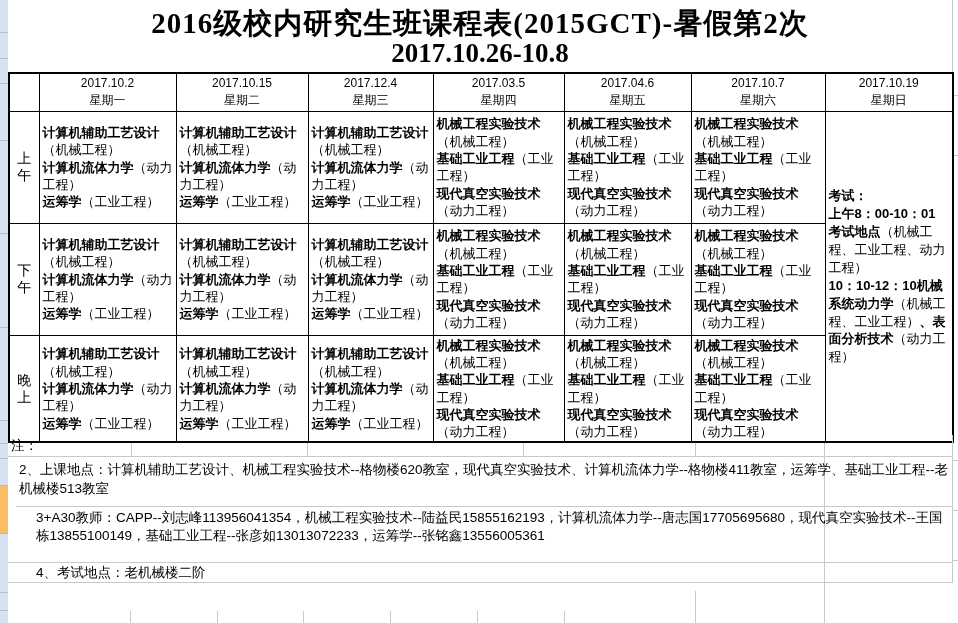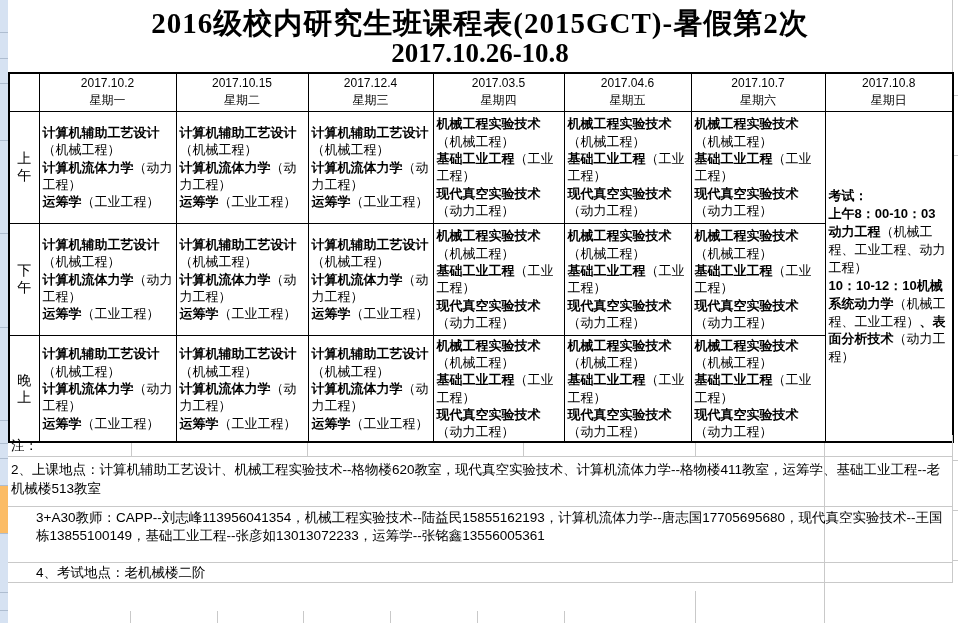--- a/index.html
+++ b/index.html
@@ -115,21 +115,21 @@
         </td>
         <td class="hd">
           <div>2017.04.6</div>
           <div>星期五</div>
         </td>
         <td class="hd">
           <div>2017.10.7</div>
           <div>星期六</div>
         </td>
         <td class="hd">
-          <div>2017.10.8</div>
+          <div>2017.10.19</div>
           <div>星期日</div>
         </td>
       </tr>
       <tr style="height: 112px;">
         <td class="period">上<br>午</td>
         <td class="course">
           <div><span class="b">计算机辅助工艺设计</span><span>（机械工程）</span></div>
           <div><span class="b">计算机流体力学</span><span>（动力工程）</span></div>
           <div><span class="b">运筹学</span><span>（工业工程）</span></div>
         </td>
@@ -153,22 +153,22 @@
           <div><span class="b">基础工业工程</span><span>（工业工程）</span></div>
           <div><span class="b">现代真空实验技术</span><span>（动力工程）</span></div>
         </td>
         <td class="course">
           <div><span class="b">机械工程实验技术</span><span>（机械工程）</span></div>
           <div><span class="b">基础工业工程</span><span>（工业工程）</span></div>
           <div><span class="b">现代真空实验技术</span><span>（动力工程）</span></div>
         </td>
         <td class="exam" rowspan="3">
           <div><span class="b">考试：</span></div>
-          <div><span class="b">上午8：00-10：03</span></div>
-          <div><span class="b">动力工程</span><span>（机械工程、工业工程、动力工程）</span></div>
+          <div><span class="b">上午8：00-10：01</span></div>
+          <div><span class="b">考试地点</span><span>（机械工程、工业工程、动力工程）</span></div>
           <div><span class="b">10：10-12：10机械系统动力学</span><span>（机械工程、工业工程）</span><span class="b">、表面分析技术</span><span>（动力工程）</span></div>
         </td>
       </tr>
       <tr style="height: 112px;">
         <td class="period">下<br>午</td>
         <td class="course">
           <div><span class="b">计算机辅助工艺设计</span><span>（机械工程）</span></div>
           <div><span class="b">计算机流体力学</span><span>（动力工程）</span></div>
           <div><span class="b">运筹学</span><span>（工业工程）</span></div>
         </td>
@@ -229,16 +229,16 @@
           <div><span class="b">机械工程实验技术</span><span>（机械工程）</span></div>
           <div><span class="b">基础工业工程</span><span>（工业工程）</span></div>
           <div><span class="b">现代真空实验技术</span><span>（动力工程）</span></div>
         </td>
       </tr>
     </tbody>
 </table>
 
 <div class="notes">
   <div class="note-row" style="height:22px;">注：</div>
-  <div class="note-row" style="height:50px;padding-top:4px;">2、上课地点：计算机辅助工艺设计、机械工程实验技术--格物楼620教室，现代真空实验技术、计算机流体力学--格物楼411教室，运筹学、基础工业工程--老机械楼513教室</div>
+  <div class="note-row" style="height:50px;padding-top:4px;margin-left:8px;">2、上课地点：计算机辅助工艺设计、机械工程实验技术--格物楼620教室，现代真空实验技术、计算机流体力学--格物楼411教室，运筹学、基础工业工程--老机械楼513教室</div>
   <div class="note-row tight" style="height:56px;padding-top:2px;padding-left:28px;">3+A30教师：CAPP--刘志峰113956041354，机械工程实验技术--陆益民15855162193，计算机流体力学--唐志国17705695680，现代真空实验技术--王国栋13855100149，基础工业工程--张彦如13013072233，运筹学--张铭鑫13556005361</div>
   <div class="note-row" style="height:20px;padding-top:1px;padding-left:28px;">4、考试地点：老机械楼二阶</div>
 </div>
 
 </body></html>

